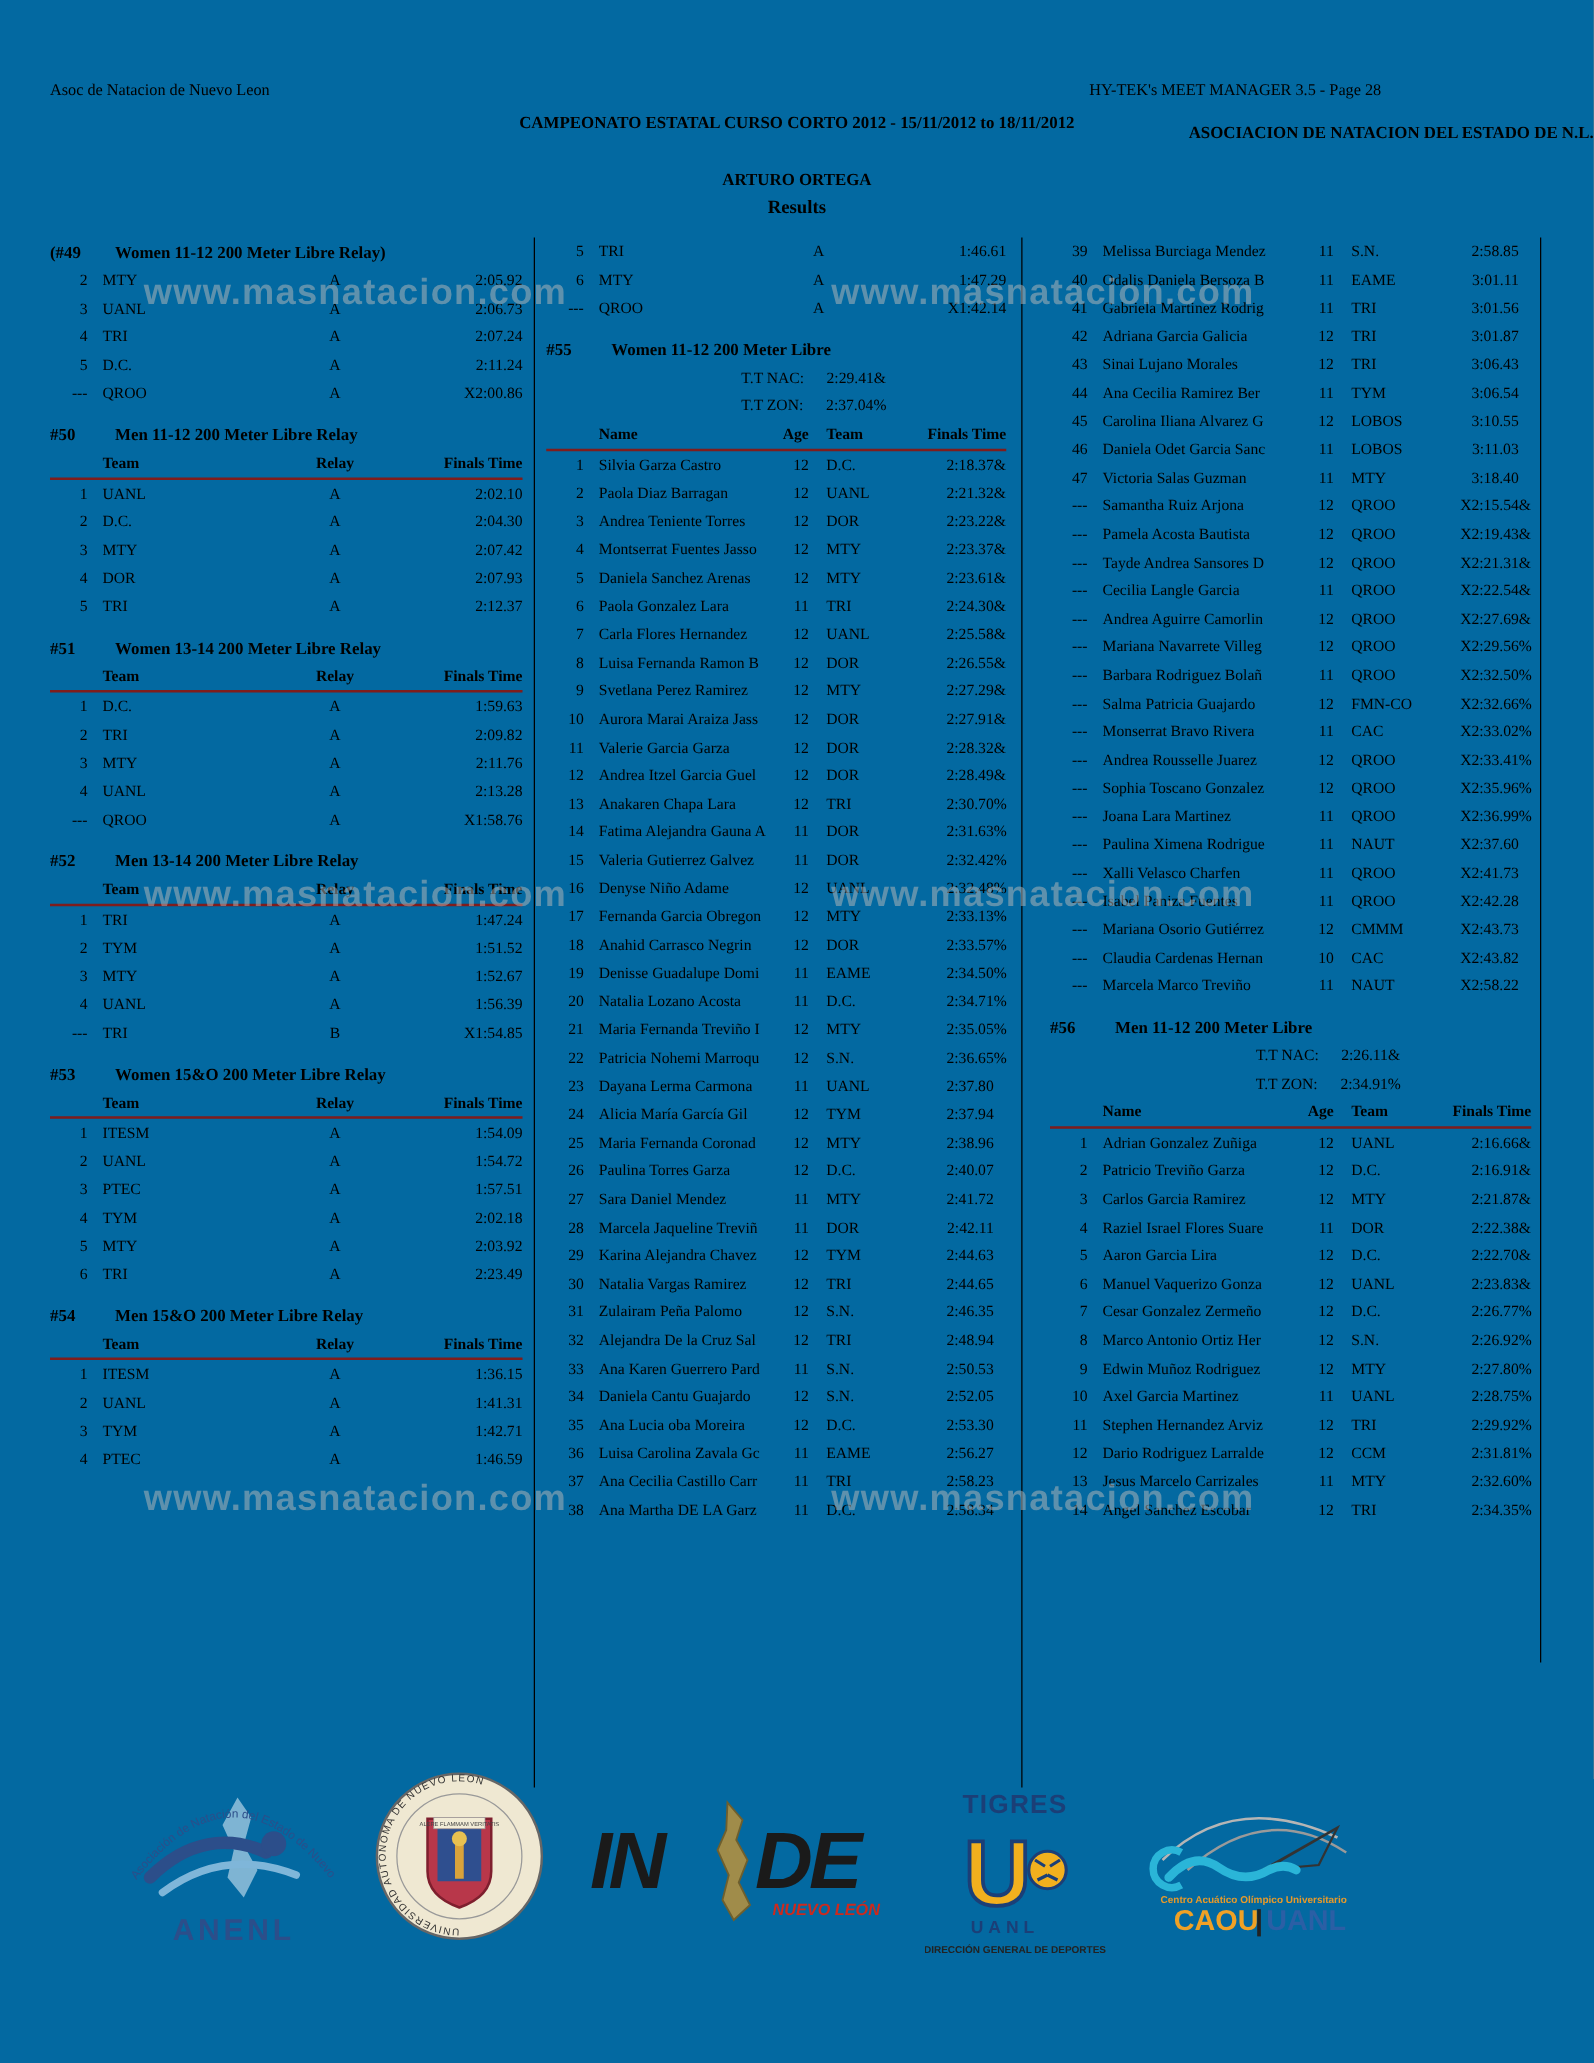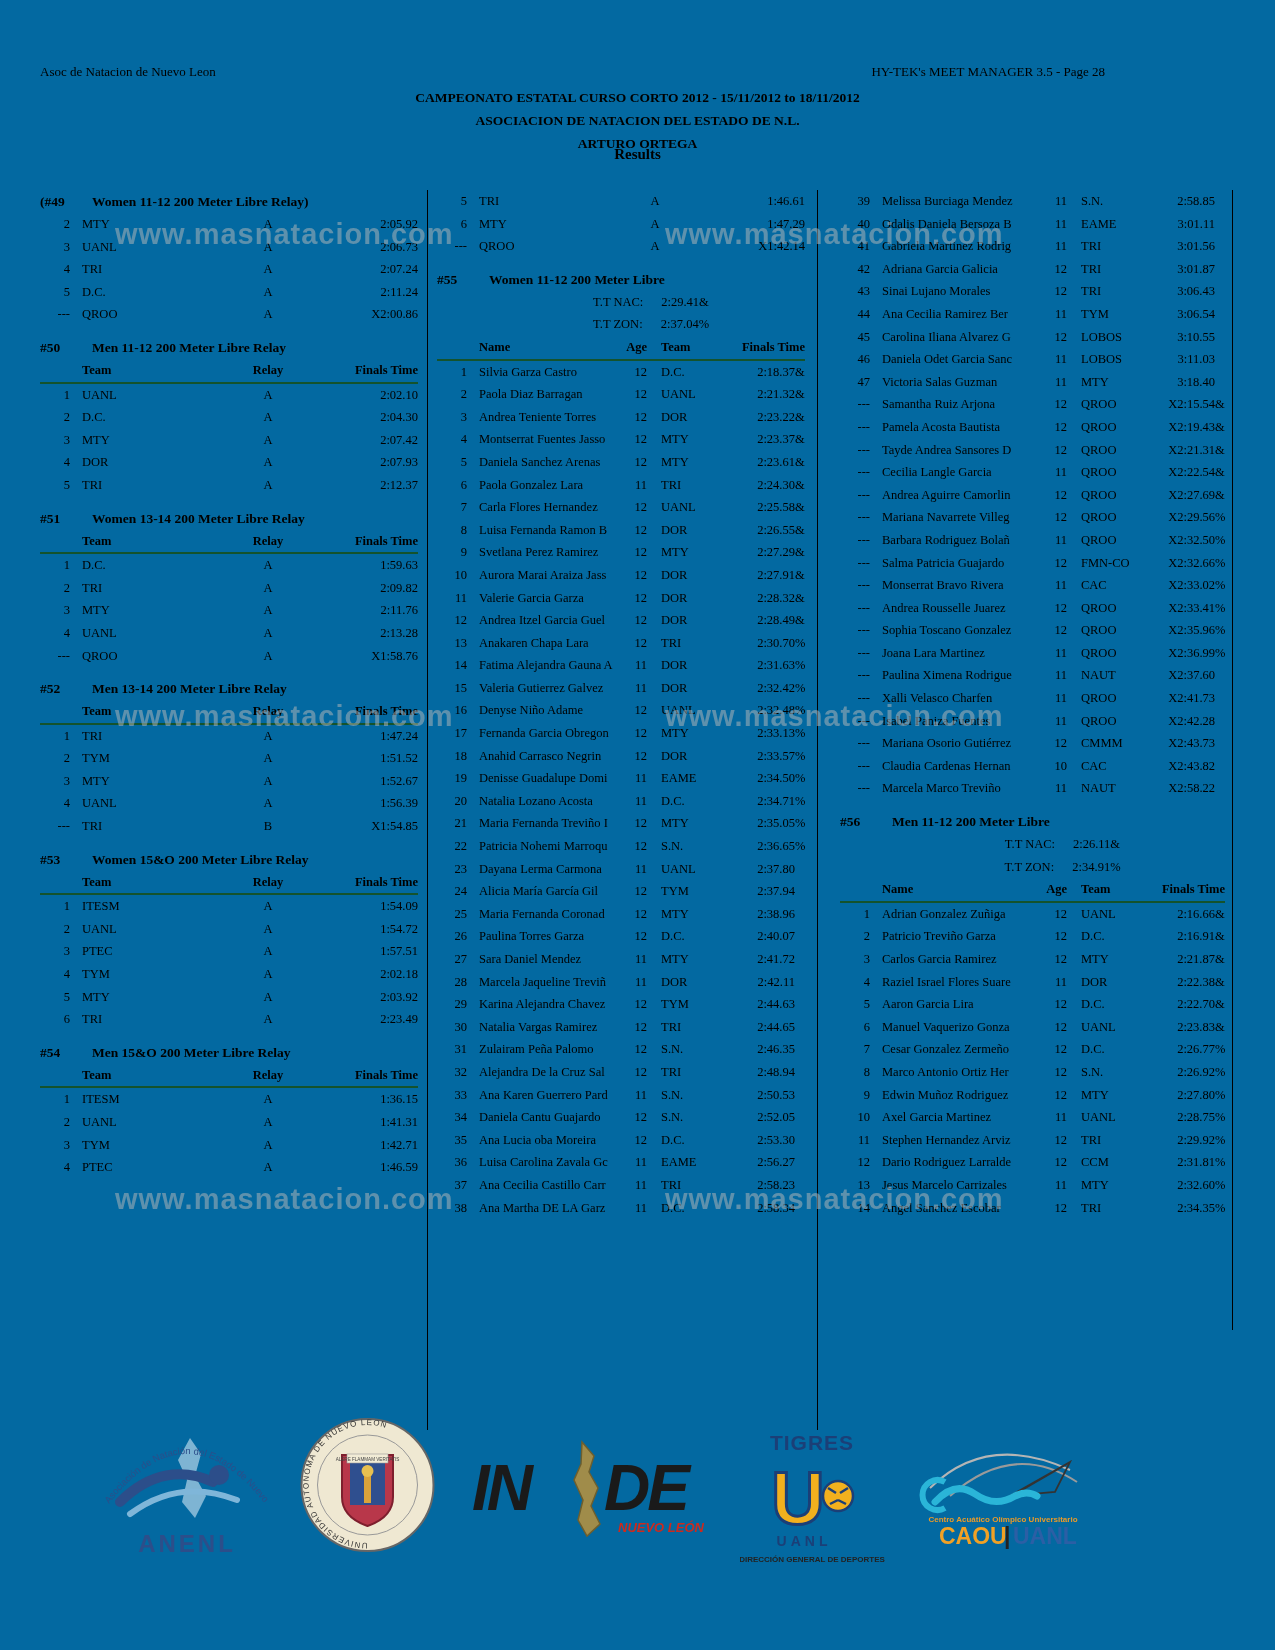--- a/index.html
+++ b/index.html
@@ -3,35 +3,35 @@
 <meta charset="utf-8">
 <style>
   html,body{margin:0;padding:0;background:#888;}
   .page{position:relative;width:1275px;height:1650px;background:#0369a1;margin:0 auto;
         font-family:"Liberation Serif",serif;color:#000;overflow:hidden;}
   .hdr{position:absolute;top:64px;font-size:13px;white-space:nowrap;}
   .hdr-left{left:40px;}
   .hdr-right{right:170px;}
   .ctitle{position:absolute;left:0;width:100%;text-align:center;font-weight:bold;white-space:nowrap;}
   .t1{top:90px;font-size:13.5px;}
-  .t2{top:113px;font-size:13.5px;}
+  .t2{top:98px;font-size:13.5px;text-align:right;}
   .t3{top:136px;font-size:13.5px;}
-  .tres{top:146px;font-size:15px;}
+  .tres{top:158px;font-size:15px;}
   .col{position:absolute;top:190px;}
   #col0{left:40px;width:378px;}
   #col1{left:437px;width:368px;}
   #col2{left:840px;width:385px;}
   .section{margin-bottom:10px;}
   .evt-title{height:23px;line-height:23px;font-weight:bold;font-size:13.5px;white-space:nowrap;}
   .evt-num{display:inline-block;min-width:28px;}
   .evt-name{margin-left:24px;}
   .tt-line{height:22.6px;line-height:22.6px;font-weight:normal;font-size:12.5px;padding-left:42px;white-space:nowrap;text-align:center;}
   .tt-label{display:inline-block;width:86px;}
   .row,.thead{display:flex;height:22.6px;line-height:22.6px;font-size:12.5px;align-items:baseline;}
-  .thead{font-weight:bold;border-bottom:2px solid #14532d;}
+  .thead{font-weight:bold;border-bottom:2px solid #7f1d1d;}
   .c-rank{width:30px;flex:none;text-align:right;white-space:nowrap;}
   .c-rteam{margin-left:12px;flex:1;white-space:nowrap;overflow:hidden;}
   .c-relay{width:130px;flex:none;text-align:center;}
   .c-rtime{width:85px;flex:none;text-align:right;white-space:nowrap;}
   .c-iname{margin-left:12px;flex:1;white-space:nowrap;overflow:hidden;}
   .c-age{width:26px;flex:none;text-align:right;}
   .c-iteam{width:64px;flex:none;margin-left:14px;white-space:nowrap;overflow:hidden;}
   .c-itime{width:70px;flex:none;text-align:right;white-space:nowrap;}
   .c-q{width:10px;flex:none;text-align:left;}
   .c-ihtime{width:80px;flex:none;text-align:right;white-space:nowrap;}

